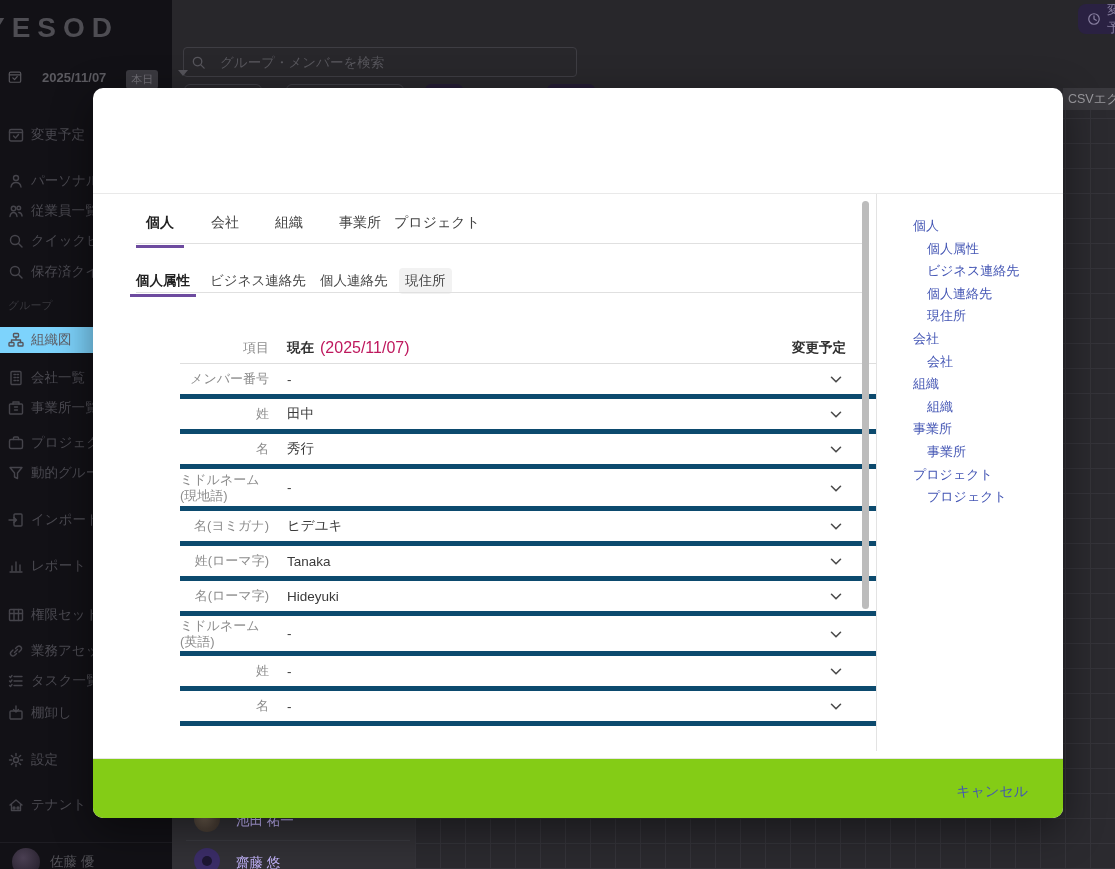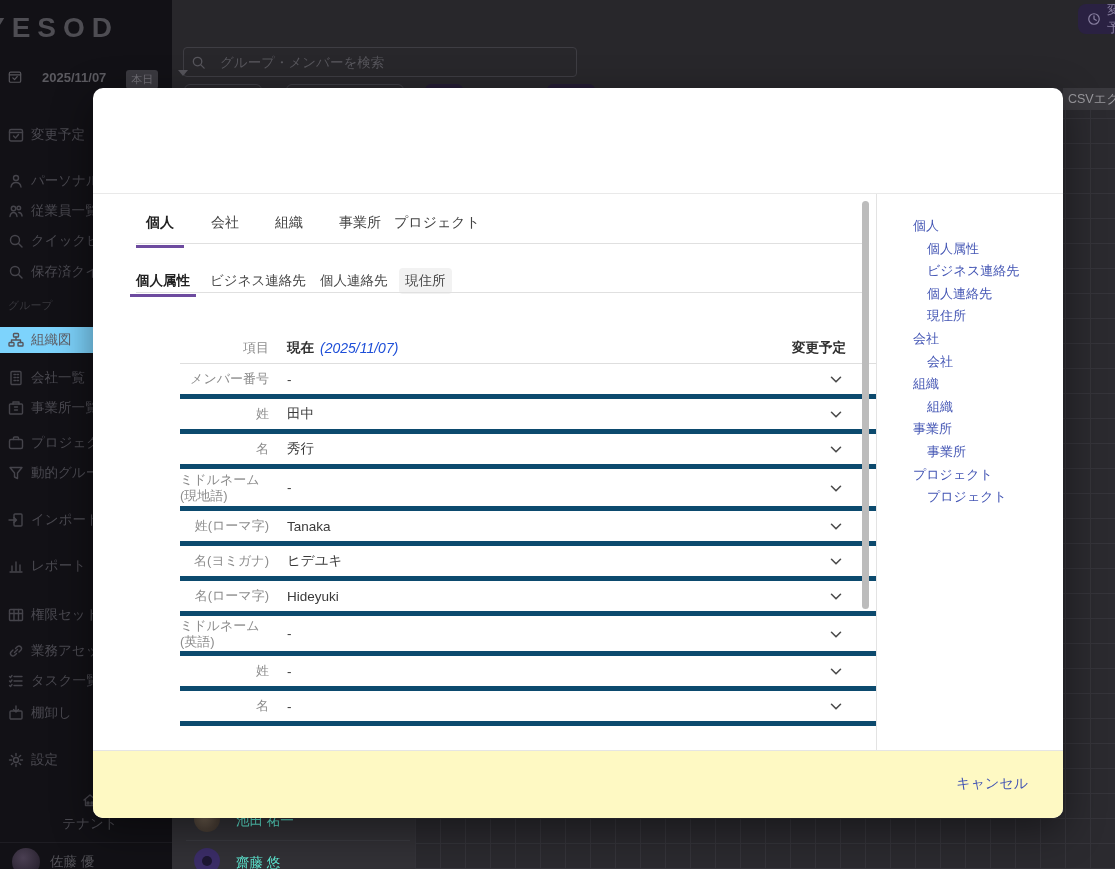--- a/index.html
+++ b/index.html
@@ -39,21 +39,21 @@
   .side-divider { position:absolute; left:0; top:842px; width:172px; height:1px; background:#1e1d23; }
   .side-user { position:absolute; left:12px; top:848px; display:flex; align-items:center; gap:10px; }
   .side-user .av { width:28px; height:28px; border-radius:50%; background:radial-gradient(circle at 40% 35%,#4a3f52,#2c2533 70%); }
   .side-user .nm { color:#55545a; font-size:13.5px; }
 
   
   .bgrow-av { position:absolute; width:26px; height:26px; border-radius:50%; }
   .bgrow-av.photo { background:radial-gradient(circle at 40% 35%,#7a6a58,#4e4238 60%,#3a322b); }
   .bgrow-av.purple { background:#3b2d68; }
   .bgrow-av.purple::after { content:""; position:absolute; left:8px; top:8px; width:10px; height:10px; border-radius:50%; background:#1d1733; }
-  .bgrow-name { position:absolute; color:#5eead4; font-size:13.5px; }
+  .bgrow-name { position:absolute; color:#c4b5fd; font-size:13.5px; }
   .bgrow-div { position:absolute; left:186px; top:840px; width:224px; height:1px; background:#3b3a40; }
 
   
   .modal { position:absolute; left:93px; top:88px; width:970px; height:730px; background:#fff; border-radius:10px;
     box-shadow:0 12px 40px rgba(0,0,0,.45); }
   .m-header { position:absolute; left:0; top:0; width:100%; height:105px; }
   .m-avatar { position:absolute; left:24px; top:16px; width:100px; height:100px; border-radius:50%; overflow:hidden; z-index:2; }
   .m-name { position:absolute; left:130px; top:54px; font-size:20px; font-weight:700; color:#1c1c1c; }
   .m-body { position:absolute; left:0; top:105px; width:100%; height:557px; border-top:1px solid #e9e9e9; }
   .m-content { position:absolute; left:0; top:0; width:783px; height:557px; overflow:hidden; }
@@ -64,34 +64,34 @@
   .subtab { position:absolute; top:74px; height:26px; line-height:26px; font-size:13.5px; color:#474747; cursor:pointer; padding:0 6px; border-radius:4px; }
   .subtab.active { font-weight:700; color:#222; }
   .subtab.active::after { content:""; position:absolute; left:0; right:0; bottom:-3px; height:3px; background:var(--accent); }
   .subtab.hovered { background:#f2f2f2; }
   .subtabs-border { position:absolute; left:43px; top:98px; width:726px; height:1px; background:#e0e0e0; }
 
   .table { position:absolute; left:43px; top:138px; width:726px;margin-left:44px; }
   .t-head { height:32px; border-bottom:1px solid #dedede; display:flex; align-items:center; position:relative; }
   .t-head .h-item { width:89px; text-align:right; color:#8c8c8c; font-size:13px; }
   .t-head .h-cur { margin-left:18px; color:#2f2f2f; font-size:13.5px; font-weight:600; }
-  .t-head .h-date { margin-left:6px; color:#1d4ed8; font-size:14px;font-style:italic; }
+  .t-head .h-date { margin-left:6px; color:#be185d; font-size:16px; }
   .t-head .h-plan { position:absolute; left:612px; color:#2f2f2f; font-size:13.5px; font-weight:600; }
   .t-row { position:relative; border-bottom:5px solid #0c4a6e; display:flex; align-items:center; }
   .t-label { width:89px; text-align:right; color:#8c8c8c; font-size:13px; line-height:16px; }
   .t-label.two { text-align:left; }
   .t-value { margin-left:18px; color:#3a3a3a; font-size:13.5px; }
   .t-chev { position:absolute; left:647px; top:50%; margin-top:-9px; width:18px; height:18px; cursor:pointer; }
 
   .m-scroll-thumb { position:absolute; left:769px; top:7px; width:7px; height:408px; border-radius:4px; background:#bcbcbc; cursor:pointer; }
   .m-vdivider { position:absolute; left:783px; top:0; width:1px; height:557px; background:#e3e3e3; }
   .m-nav { position:absolute; left:784px; top:0; width:186px; padding:21px 0 0 36px; }
   .m-nav a { display:block; line-height:22.6px; font-size:13px; color:var(--link); text-decoration:none; cursor:pointer; white-space:nowrap; }
   .m-nav a.lvl1 { padding-left:14px; }
-  .m-footer { position:absolute; left:0; bottom:0; width:100%; height:68px; border-top:1px solid #e5e5e5; border-radius:0 0 10px 10px; background:#fef9c3;margin-top:26px; }
+  .m-footer { position:absolute; left:0; bottom:0; width:100%; height:60px; border-top:1px solid #e5e5e5; border-radius:0 0 10px 10px; background:#84cc16;margin-top:26px; }
   .cancel { position:absolute; right:35px; top:24px; font-size:14px; color:var(--link); cursor:pointer; }
   svg { display:block; }
 </style>
 </head>
 <body>
 
 <div class="stage">
 
   <div class="canvas"></div>
   <div class="member-panel"></div>
@@ -291,21 +291,21 @@
         </div>
         <div class="side-item" style="top: 747px;">
           <span>
             <svg width="16" height="16" viewBox="0 0 16 16" fill="none" stroke="#45444b" stroke-width="1.4" stroke-linecap="round" stroke-linejoin="round">
               <circle cx="8" cy="8" r="2.5"></circle>
               <path d="M8 1.5v2M8 12.5v2M1.5 8h2M12.5 8h2M3.4 3.4l1.4 1.4M11.2 11.2l1.4 1.4M12.6 3.4l-1.4 1.4M4.8 11.2l-1.4 1.4"></path>
             </svg>
           </span>
           <span>設定</span>
         </div>
-        <div class="side-item" style="top: 792px; flex-direction: column;">
+        <div class="side-item" style="top: 792px;">
           <span>
             <svg width="16" height="16" viewBox="0 0 16 16" fill="none" stroke="#45444b" stroke-width="1.4" stroke-linecap="round" stroke-linejoin="round">
               <path d="M2 8l6-5 6 5M3.5 7v6.5h9V7"></path>
               <circle cx="6" cy="11" r="1"></circle>
               <circle cx="10" cy="11" r="1"></circle>
             </svg>
           </span>
           <span>テナント</span>
         </div>
       </div>
@@ -377,31 +377,31 @@
                   <div>(現地語)</div>
                 </div>
                 <div class="t-value">-</div>
                 <span class="t-chev">
                   <svg width="18" height="18" viewBox="0 0 16 16" fill="none" stroke="#4a4a4a" stroke-width="1.4" stroke-linecap="round" stroke-linejoin="round">
                     <path d="M4 6.5l4 4 4-4"></path>
                   </svg>
                 </span>
               </div>
               <div class="t-row" style="height: 35px;">
+                <div class="t-label">名(ヨミガナ)</div>
+                <div class="t-value">ヒデユキ</div>
+                <span class="t-chev">
+                  <svg width="18" height="18" viewBox="0 0 16 16" fill="none" stroke="#4a4a4a" stroke-width="1.4" stroke-linecap="round" stroke-linejoin="round">
+                    <path d="M4 6.5l4 4 4-4"></path>
+                  </svg>
+                </span>
+              </div>
+              <div class="t-row" style="height: 35px;">
                 <div class="t-label">姓(ローマ字)</div>
                 <div class="t-value">Tanaka</div>
-                <span class="t-chev">
-                  <svg width="18" height="18" viewBox="0 0 16 16" fill="none" stroke="#4a4a4a" stroke-width="1.4" stroke-linecap="round" stroke-linejoin="round">
-                    <path d="M4 6.5l4 4 4-4"></path>
-                  </svg>
-                </span>
-              </div>
-              <div class="t-row" style="height: 35px;">
-                <div class="t-label">名(ヨミガナ)</div>
-                <div class="t-value">ヒデユキ</div>
                 <span class="t-chev">
                   <svg width="18" height="18" viewBox="0 0 16 16" fill="none" stroke="#4a4a4a" stroke-width="1.4" stroke-linecap="round" stroke-linejoin="round">
                     <path d="M4 6.5l4 4 4-4"></path>
                   </svg>
                 </span>
               </div>
               <div class="t-row" style="height: 35px;">
                 <div class="t-label">名(ローマ字)</div>
                 <div class="t-value">Hideyuki</div>
                 <span class="t-chev">

